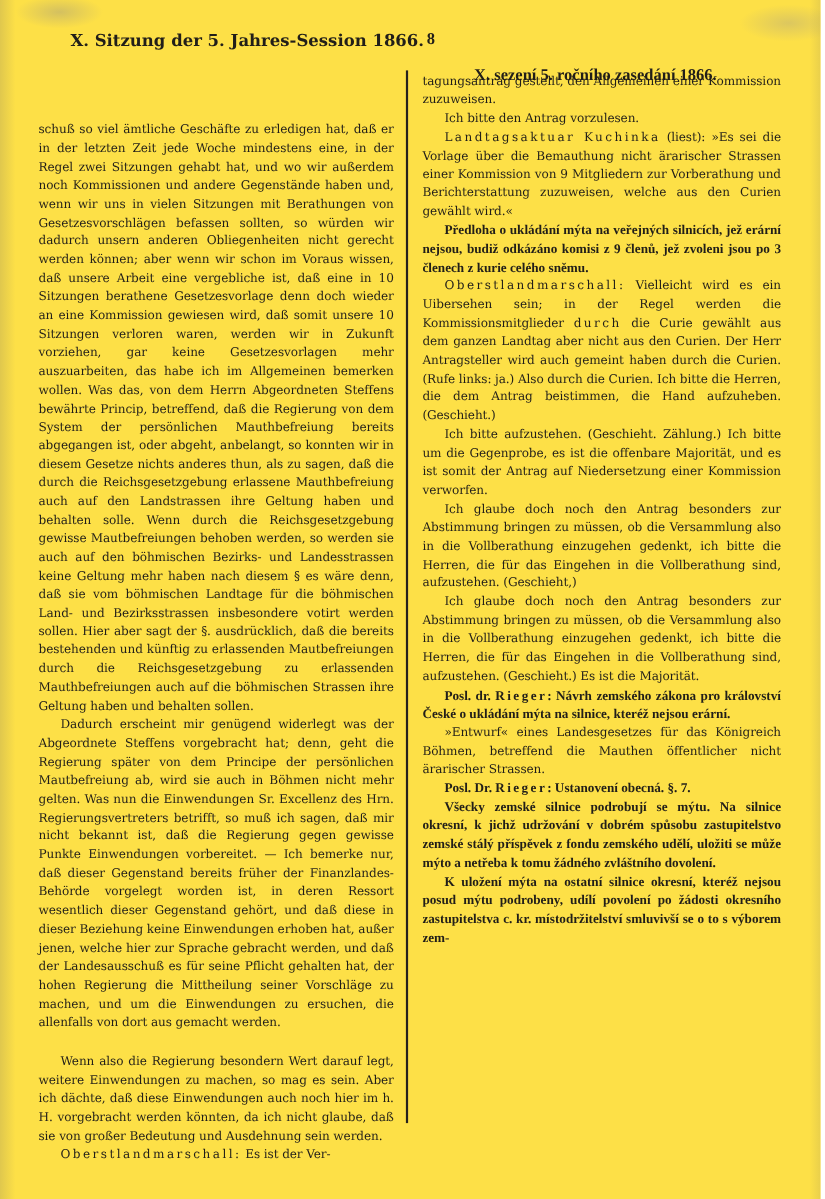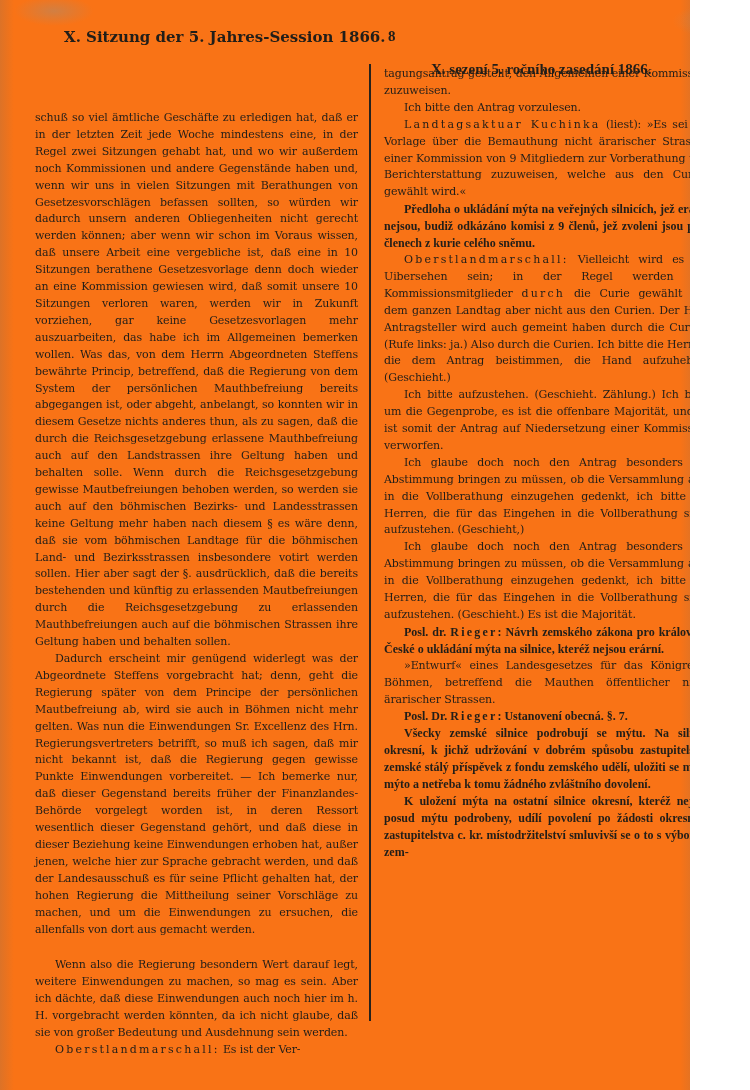--- a/index.html
+++ b/index.html
@@ -1,20 +1,20 @@
 <!DOCTYPE html>
 <html><head>
 <meta charset="utf-8">
 <style>
   html, body { margin: 0; padding: 0; }
   .page {
     position: relative;
-    width: 690px;
+    width: 746px;
     height: 1090px;
-    background: #f97316;
+    background: #fde047;
     overflow: hidden;
     color: #211e19;
     font-family: "DejaVu Serif", serif;
   }
   
   .smudge { position: absolute; pointer-events: none; }
   .smudge-tl { left: 14px; top: -4px; width: 80px; height: 30px;
     background: radial-gradient(ellipse at center, rgba(150,145,133,0.40), rgba(150,145,133,0) 70%); }
   .smudge-tr { left: 672px; top: 4px; width: 90px; height: 34px;
     background: radial-gradient(ellipse at center, rgba(158,152,140,0.35), rgba(158,152,140,0) 70%); }

